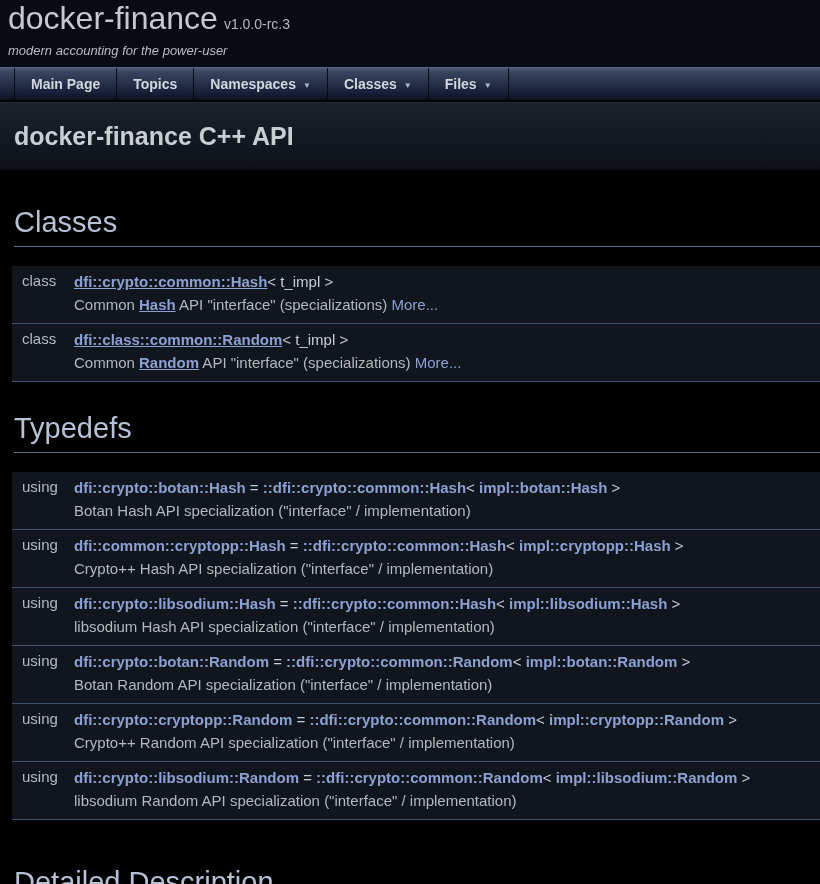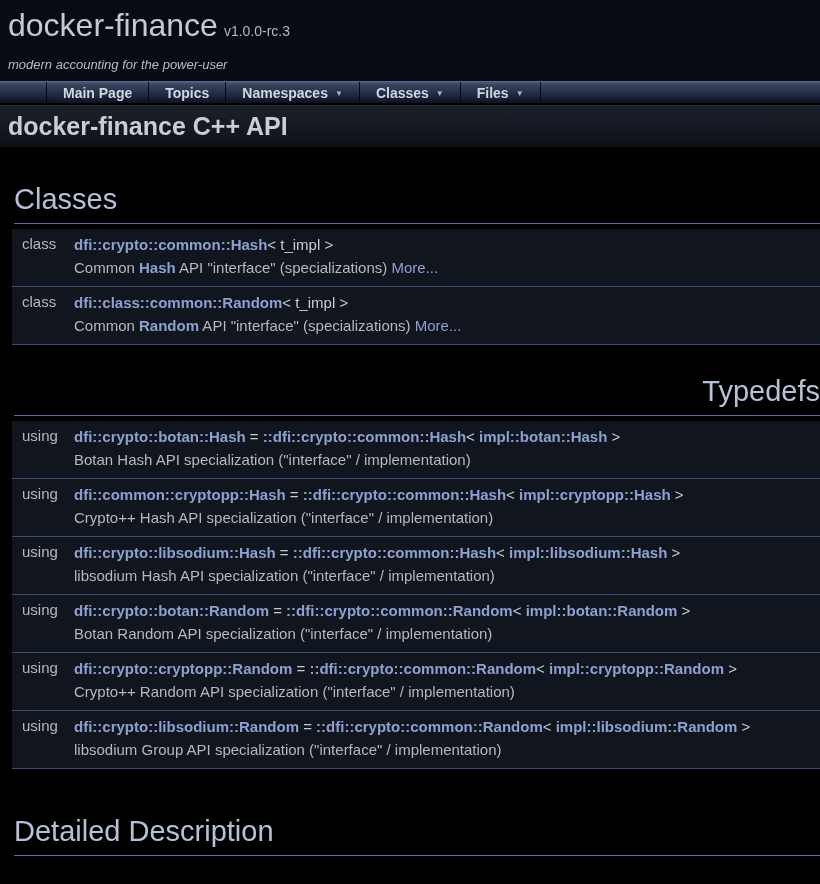--- a/index.html
+++ b/index.html
@@ -29,81 +29,80 @@
     width:820px;height:884px;overflow:hidden;
     font-family:"Liberation Sans","DejaVu Sans",sans-serif;
     color:var(--text-gray);
   }
   
   #titlearea{
     background:var(--header-bg);
     padding:0 0 9px 8px;
   }
   .projectname{
-    font-size:32px;line-height:50px;color:var(--header-text);
+    font-size:32px;line-height:36px;color:var(--header-text);
     letter-spacing:0;
   }
   .projectnumber{
     font-size:14px;color:#b4b8bf;margin-left:6px;
   }
   .projectbrief{
     font-size:13px;color:#b9bdc4;margin-top:1px;font-style:italic;
   }
   
   nav.tabs{
-    height:22px;
+    height:33px;
     background:linear-gradient(180deg,#515d7c 0%,#39445f 12%,#28324b 45%,#19213a 75%,#0d1220 100%);
     border-top:1px solid #5a6584;
     margin-bottom:2px;
-    padding-left:32px;
   }
   nav.tabs ul{
     list-style:none;display:flex;height:100%;padding-left:14px;
   }
   nav.tabs li{
     display:flex;align-items:center;
     padding:0 16px;
     border-right:1px solid var(--tab-sep);
     font-size:14px;font-weight:bold;color:var(--nav-text);
     cursor:pointer;
   }
   nav.tabs li:first-child{border-left:1px solid var(--tab-sep);}
   .chev{
     font-size:8px;margin-left:7px;color:#aeb6c6;transform:translateY(1px);
   }
   
   .headerband{
-    height:42px;
+    height:68px;
     background:linear-gradient(180deg,var(--band-top) 0%,#141821 55%,var(--band-bottom) 100%);
     border-top:1px solid var(--band-border);
     display:flex;align-items:center;
-    padding-left:8px;
+    padding-left:14px;
   }
   .headerband .pagetitle{
     font-size:25px;font-weight:bold;color:var(--text-bright);
   }
   
   .contents{padding:0 0 0 12px;}
   .intro{
     margin-top:24px;font-size:15px;color:var(--text-gray);
   }
   a.doclink{color:var(--link);text-decoration:none;cursor:pointer;}
-  a.doclink.bold{font-weight:bold;}
+  a.doclink.bold{font-weight:bold;text-decoration:underline;}
   h2.groupheader{
     margin-top:36px;margin-left:2px;
     font-size:29px;font-weight:400;color:var(--heading);
     border-bottom:1px solid var(--rule);
     padding-bottom:7px;
   }
-  h2.gh-typedefs{margin-top:30px;text-align:right;}
+  h2.gh-typedefs{margin-top:30px;}
   h2.gh-detailed{margin-top:46px;}
   table.memberdecls{
     width:100%;border-collapse:collapse;
     background:var(--row-bg);
-    margin-top:5px;
+    margin-top:19px;
   }
   table.memberdecls tr.mrow{border-bottom:1px solid var(--row-line);}
   td.kw{
     width:62px;vertical-align:top;
     padding:6px 0 0 10px;
     font-size:15px;color:var(--text-gray);white-space:nowrap;
   }
   td.mem{padding:5px 8px 7px 0;}
   .defline{font-size:15px;line-height:22px;font-weight:bold;color:var(--punct);}
   .defline a.doclink{font-weight:bold;}
@@ -204,21 +203,21 @@
       <td class="kw">using</td>
       <td class="mem">
         <div class="defline"><a class="doclink">dfi::crypto::cryptopp::Random</a><span class="pun"> = </span><a class="doclink">::dfi::crypto::common::Random</a><span class="tmpl">&lt; </span><a class="doclink">impl::cryptopp::Random</a><span class="tmpl"> &gt;</span></div>
         <div class="descline">Crypto++ Random API specialization ("interface" / implementation)</div>
       </td>
     </tr>
     <tr class="mrow">
       <td class="kw">using</td>
       <td class="mem">
         <div class="defline"><a class="doclink">dfi::crypto::libsodium::Random</a><span class="pun"> = </span><a class="doclink">::dfi::crypto::common::Random</a><span class="tmpl">&lt; </span><a class="doclink">impl::libsodium::Random</a><span class="tmpl"> &gt;</span></div>
-        <div class="descline">libsodium Group API specialization ("interface" / implementation)</div>
+        <div class="descline">libsodium Random API specialization ("interface" / implementation)</div>
       </td>
     </tr>
   </tbody>
     </table>
 
   <h2 class="groupheader gh-detailed">Detailed Description</h2>
 
 </div>
 
 </body></html>

